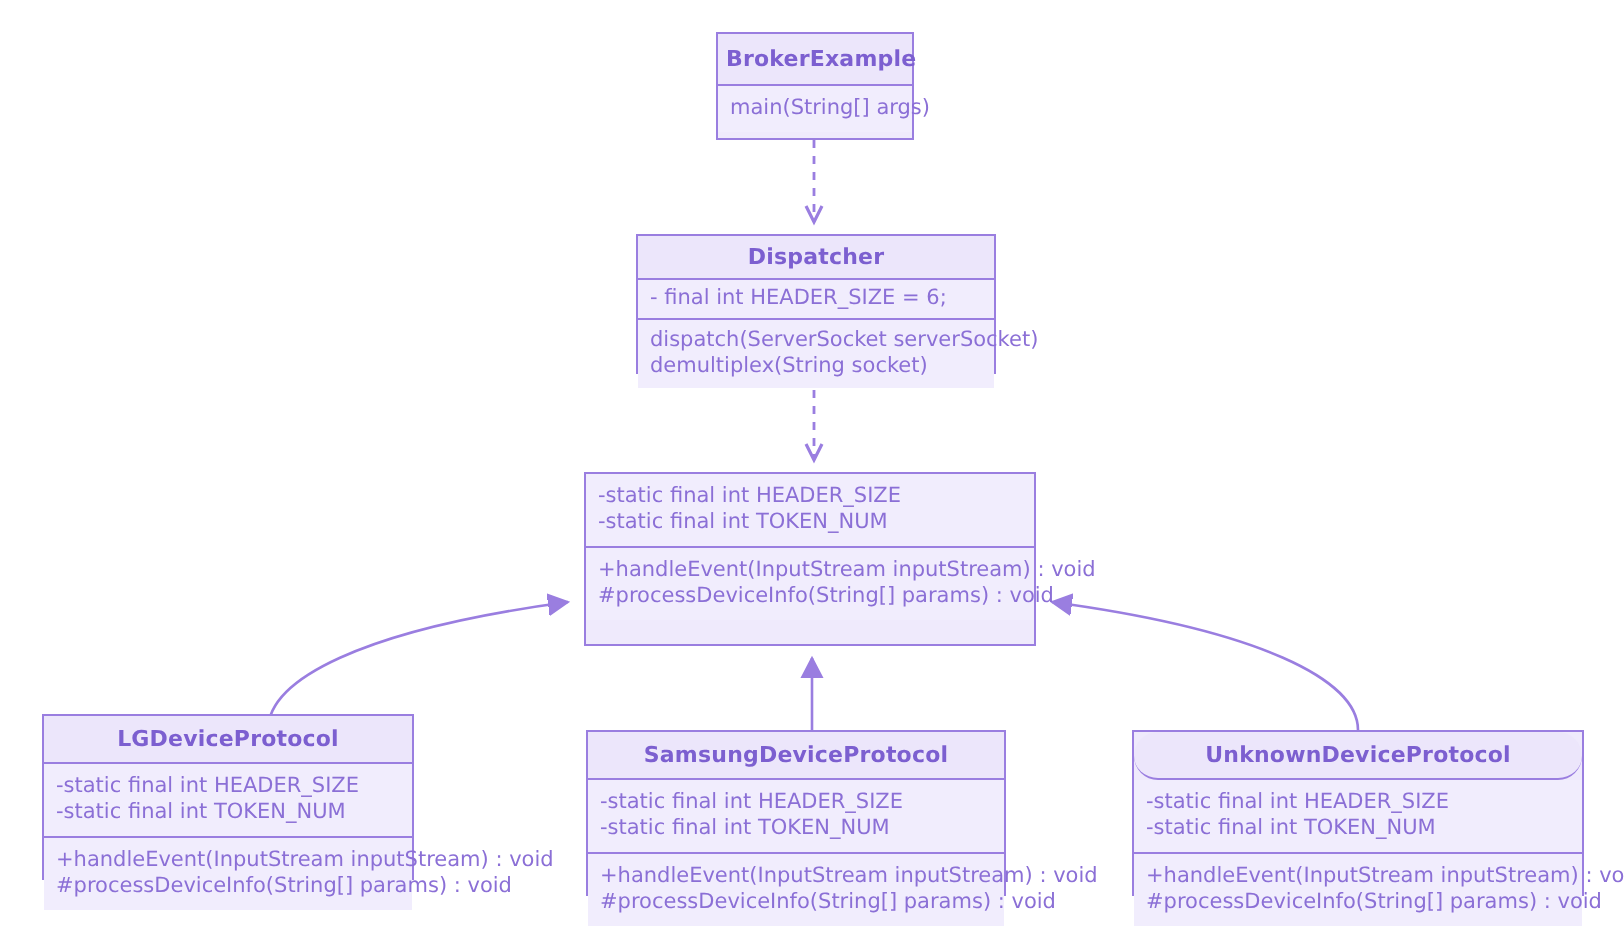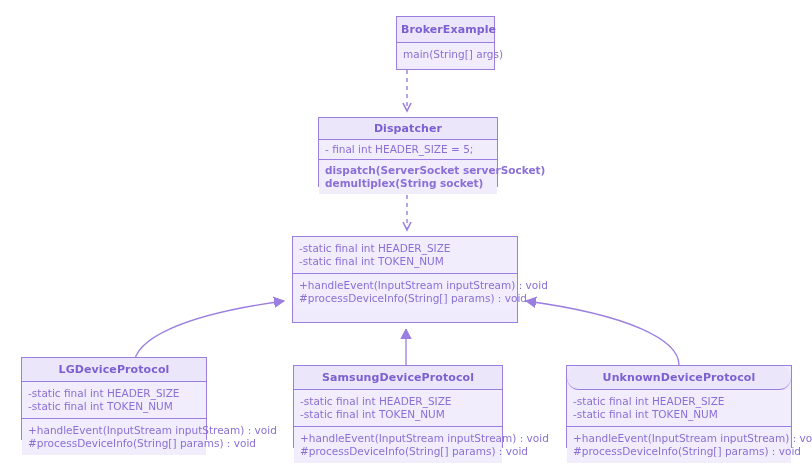--- a/index.html
+++ b/index.html
@@ -97,33 +97,33 @@
 
     <g>
       <line x1="406" y1="365" x2="406" y2="329" stroke="#9a7ee0" stroke-width="1.3" marker-end="url(#mk-tri)"></line>
     </g>
 
     <g>
       <path d="M 679,365 C 679,340 630,315 526,301" fill="none" stroke="#9a7ee0" stroke-width="1.3" marker-end="url(#mk-tri)"></path>
     </g>
   </svg>
 
-  <div class="uml-class" style="left:358px; top:16px; width:99px; height:54px;margin-left:38px;">
+  <div class="uml-class" style="left:358px; top:16px; width:99px; height:54px;">
     <div class="uml-title">BrokerExample</div>
     <div class="uml-compartment">
       <span class="row">main(String[] args)</span>
     </div>
   </div>
 
   <div class="uml-class" style="left:318px; top:117px; width:180px; height:70px;">
     <div class="uml-title" style="padding:4px 4px;">Dispatcher</div>
     <div class="uml-compartment" style="padding:3px 6px;">
-      <span class="row">- final int HEADER_SIZE = 5;</span>
+      <span class="row">- final int HEADER_SIZE = 6;</span>
     </div>
-    <div class="uml-compartment" style="padding:4px 6px;font-weight:bold;">
+    <div class="uml-compartment" style="padding:4px 6px;">
       <span class="row">dispatch(ServerSocket serverSocket)</span>
       <span class="row">demultiplex(String socket)</span>
     </div>
   </div>
 
   <div class="uml-class" style="left:292px; top:236px; width:226px; height:87px;">
     <div class="uml-compartment">
       <span class="row">-static final int HEADER_SIZE</span>
       <span class="row">-static final int TOKEN_NUM</span>
     </div>

